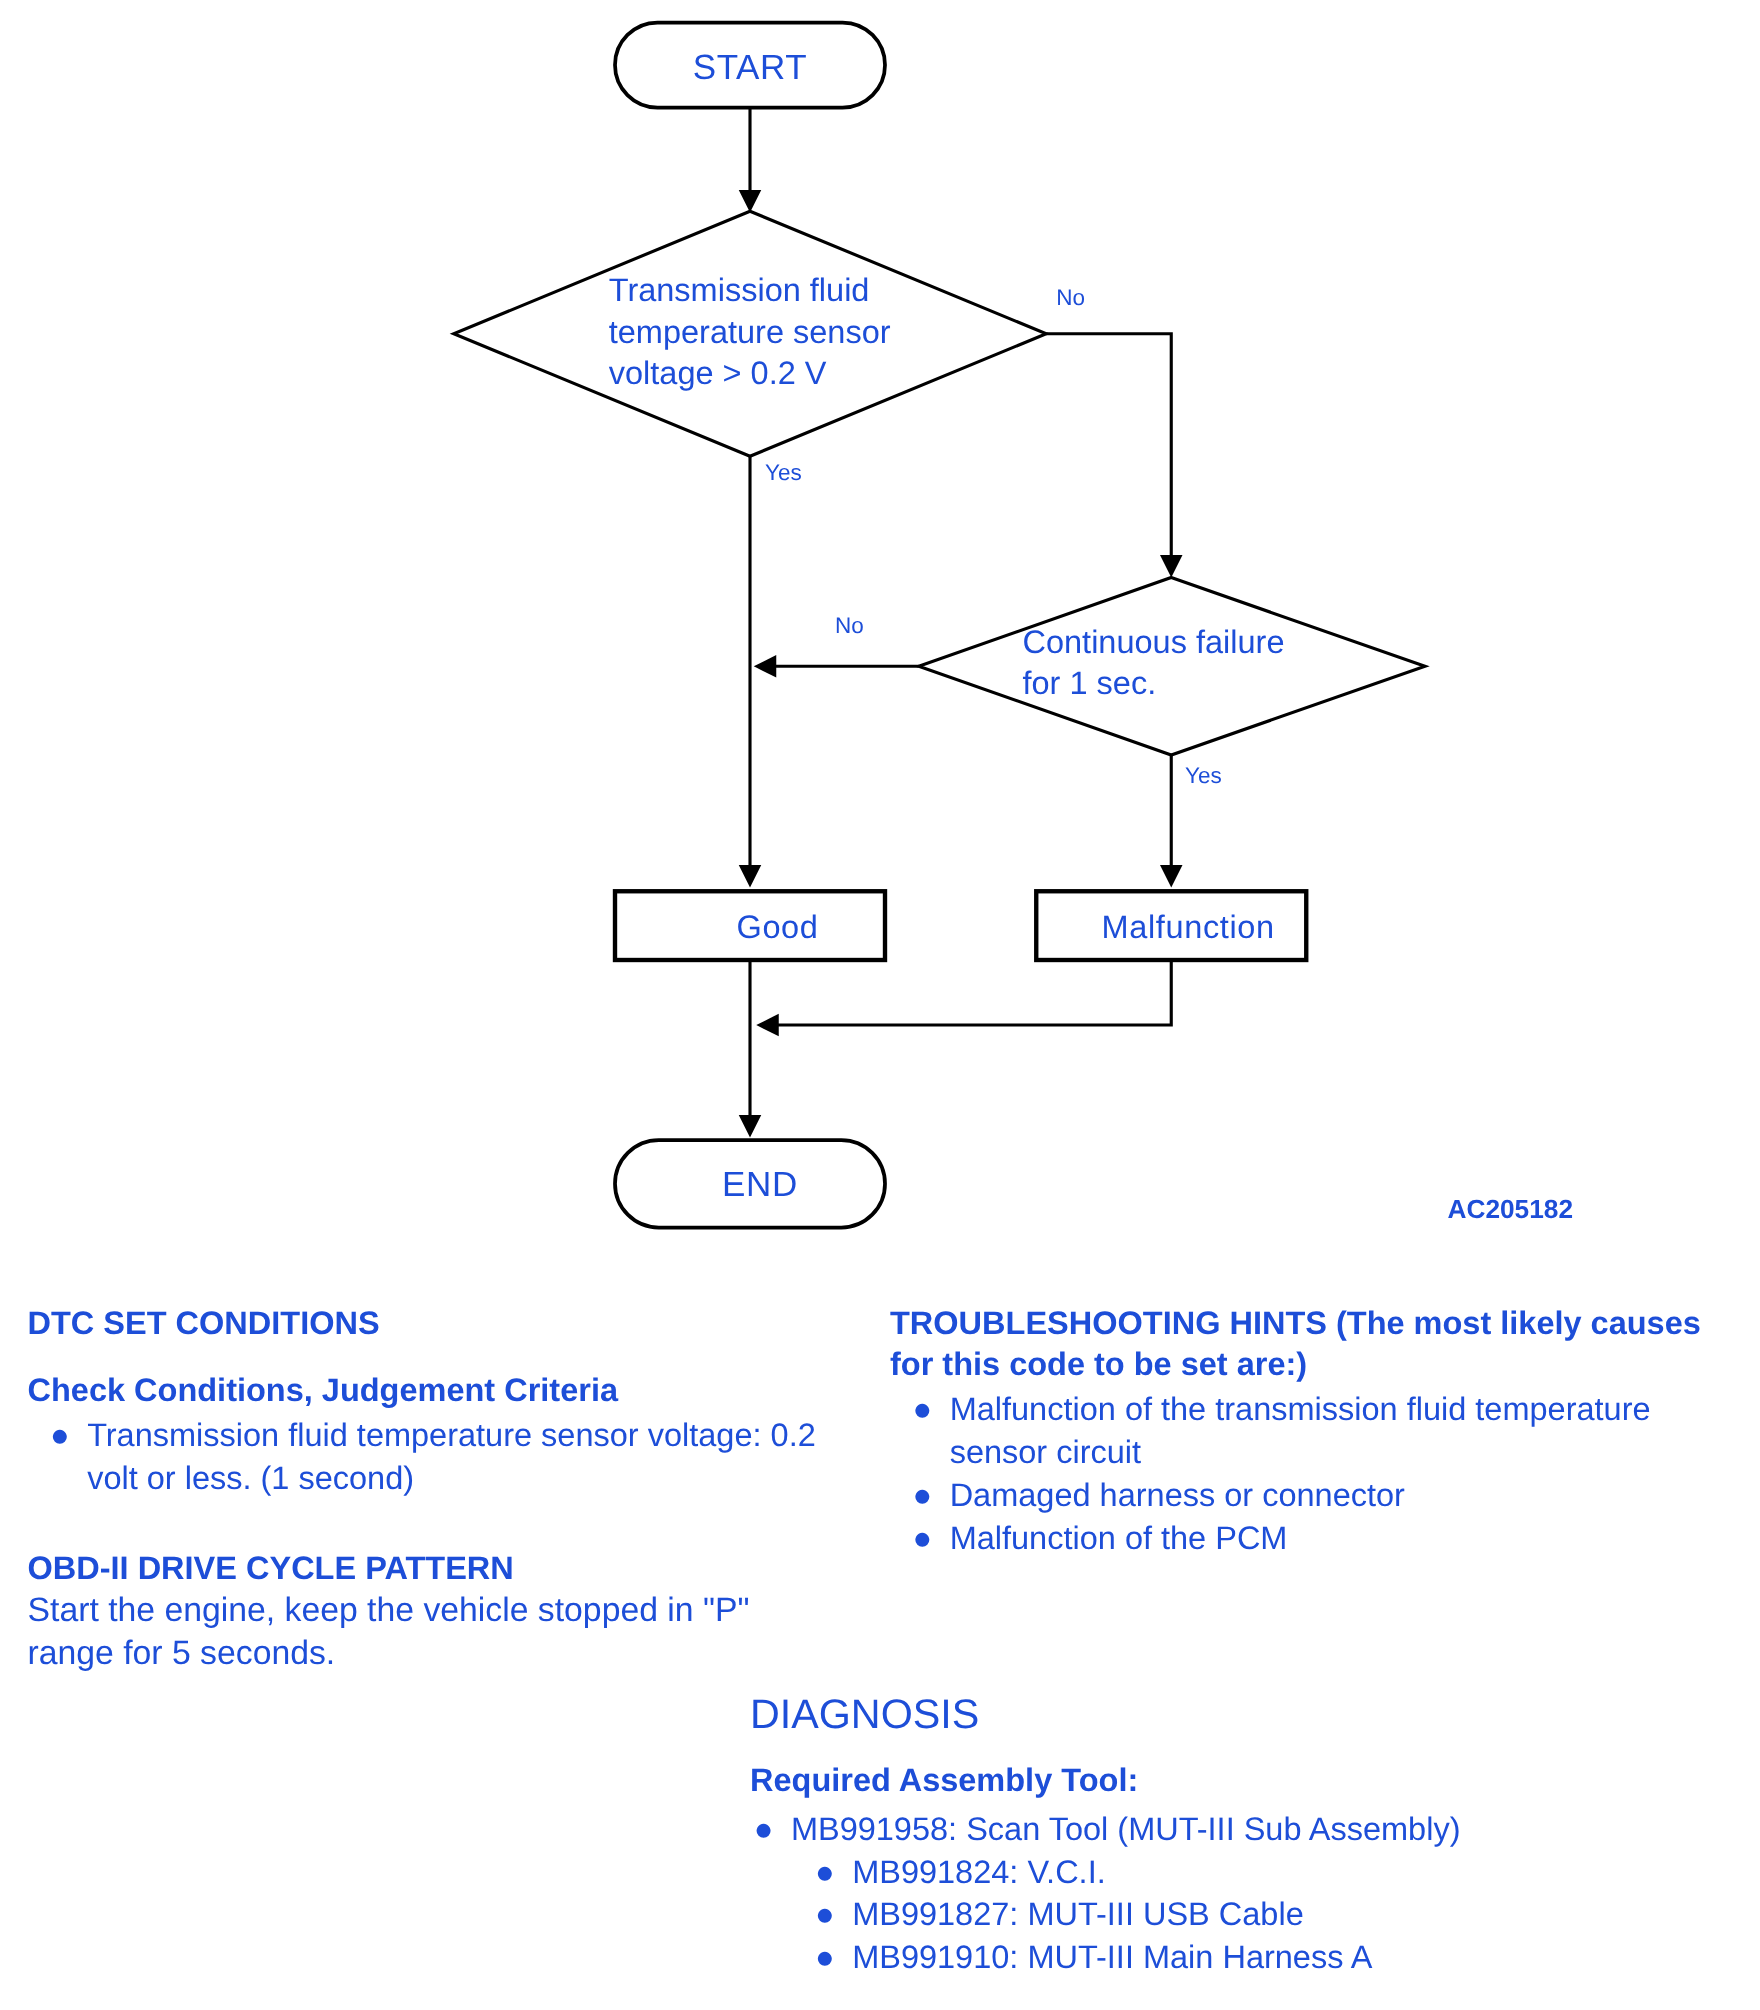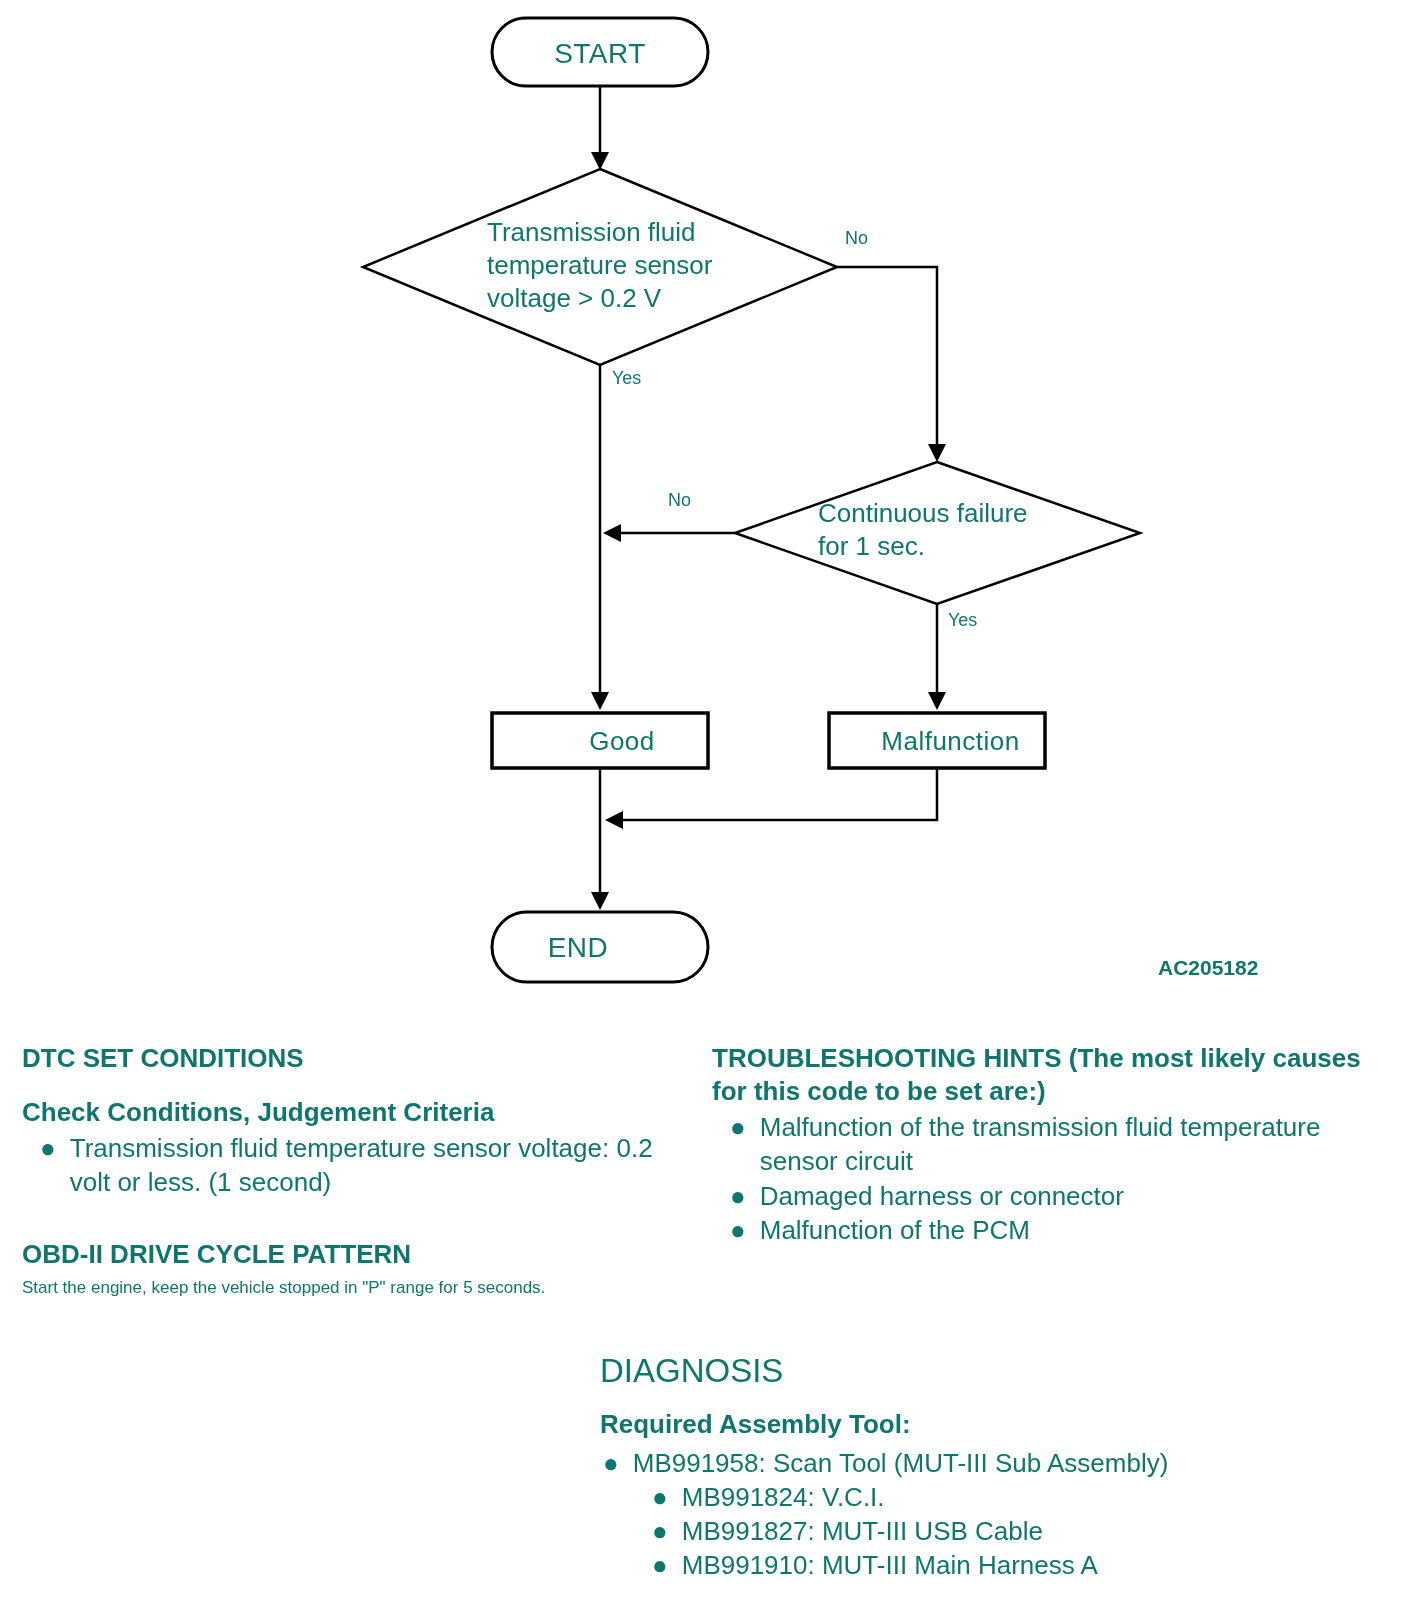--- a/index.html
+++ b/index.html
@@ -1,21 +1,21 @@
 <!DOCTYPE html>
 <html><head>
 <meta charset="utf-8">
 <style>
   html,body{margin:0;padding:0;background:#ffffff;}
   #page{
     position:relative;
     width:1408px;height:1608px;
     background:#ffffff;
     font-family:"Liberation Sans", sans-serif;
-    color:#0f766e;
+    color:#1d4ed8;
     overflow:hidden;
   }
   .abs{position:absolute;}
   svg{display:block;}
   
   .node-label{
     position:absolute;
     font-size:28px;
     text-align:center;
     letter-spacing:0.5px;
@@ -37,21 +37,21 @@
   }
   
   .h-bold{
     position:absolute;
     font-size:26px;
     font-weight:bold;
     line-height:33px;
   }
   .body-text{
     position:absolute;
-    font-size:17px;
+    font-size:27px;
     line-height:34px;
   }
   .bullet-row{
     position:absolute;
     display:flex;
     align-items:flex-start;
   }
   .bullet-dot{
     font-size:26px;
     line-height:34px;
@@ -125,21 +125,21 @@
     <div>Continuous failure</div>
     <div>for 1 sec.</div>
   </div>
 
   <div class="branch-label" style="left:668px;top:490px;">No</div>
   <div class="branch-label" style="left:948px;top:610px;">Yes</div>
 
   <div class="node-label" style="left:492px;top:726px;width:260px;font-size:26px;">Good</div>
   <div class="node-label" style="left:829px;top:726px;width:243px;font-size:26px;">Malfunction</div>
 
-  <div class="node-label" style="left:470px;top:932px;width:216px;">END</div>
+  <div class="node-label" style="left:500px;top:932px;width:216px;">END</div>
 
   <div class="fig-code" style="left:1158px;top:956px;">AC205182</div>
 
   <div class="h-bold" style="left:22px;top:1042px;text-align:right;">DTC SET CONDITIONS</div>
 
   <div class="h-bold" style="left:22px;top:1096px;">Check Conditions, Judgement Criteria</div>
 
   <div class="bullet-row" style="left:40px;top:1131px;width:620px;">
     <span class="bullet-dot">●</span>
     <span class="bullet-text">Transmission fluid temperature sensor voltage: 0.2 volt or less. (1 second)</span>

